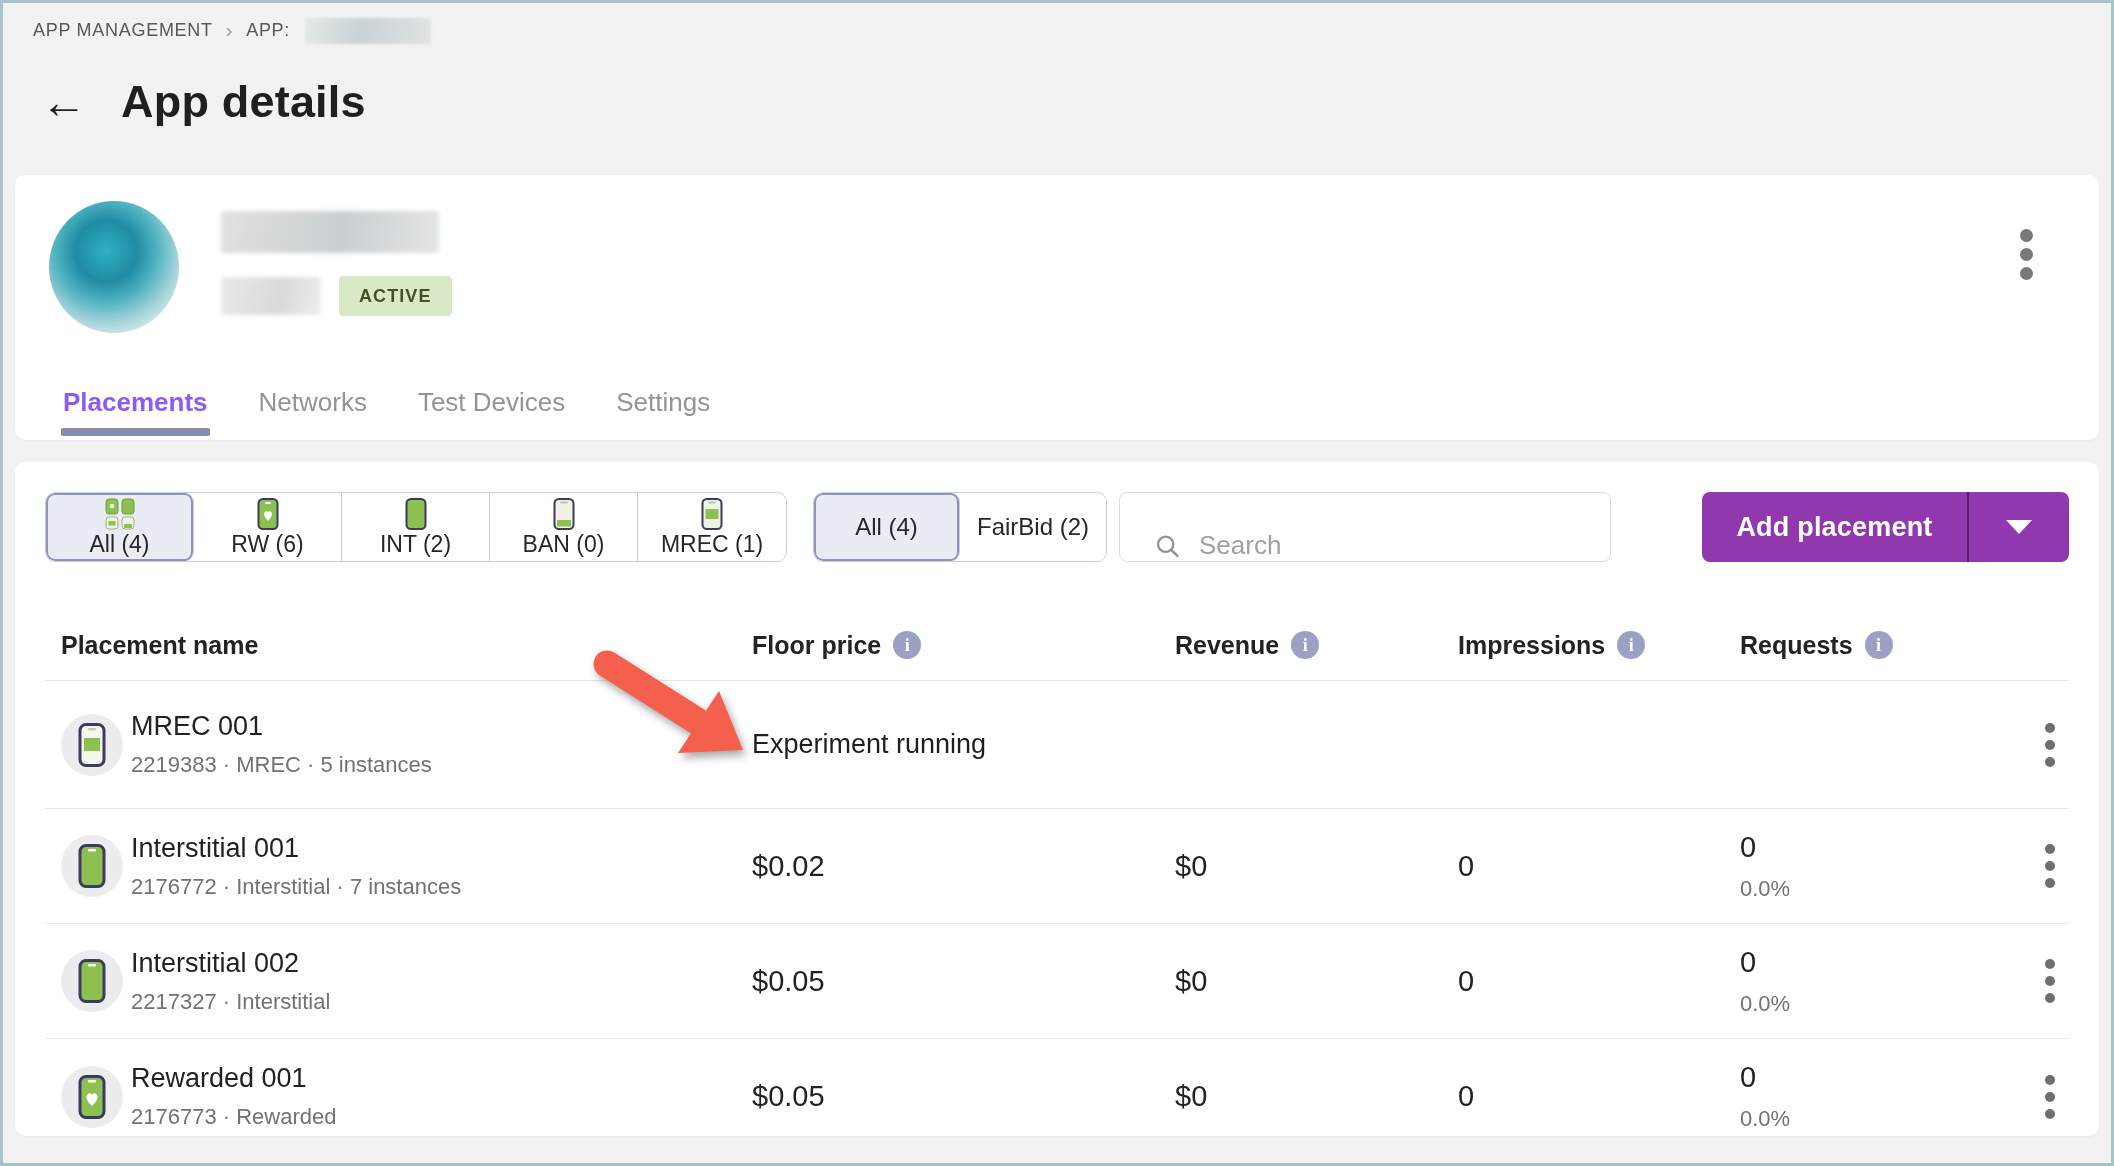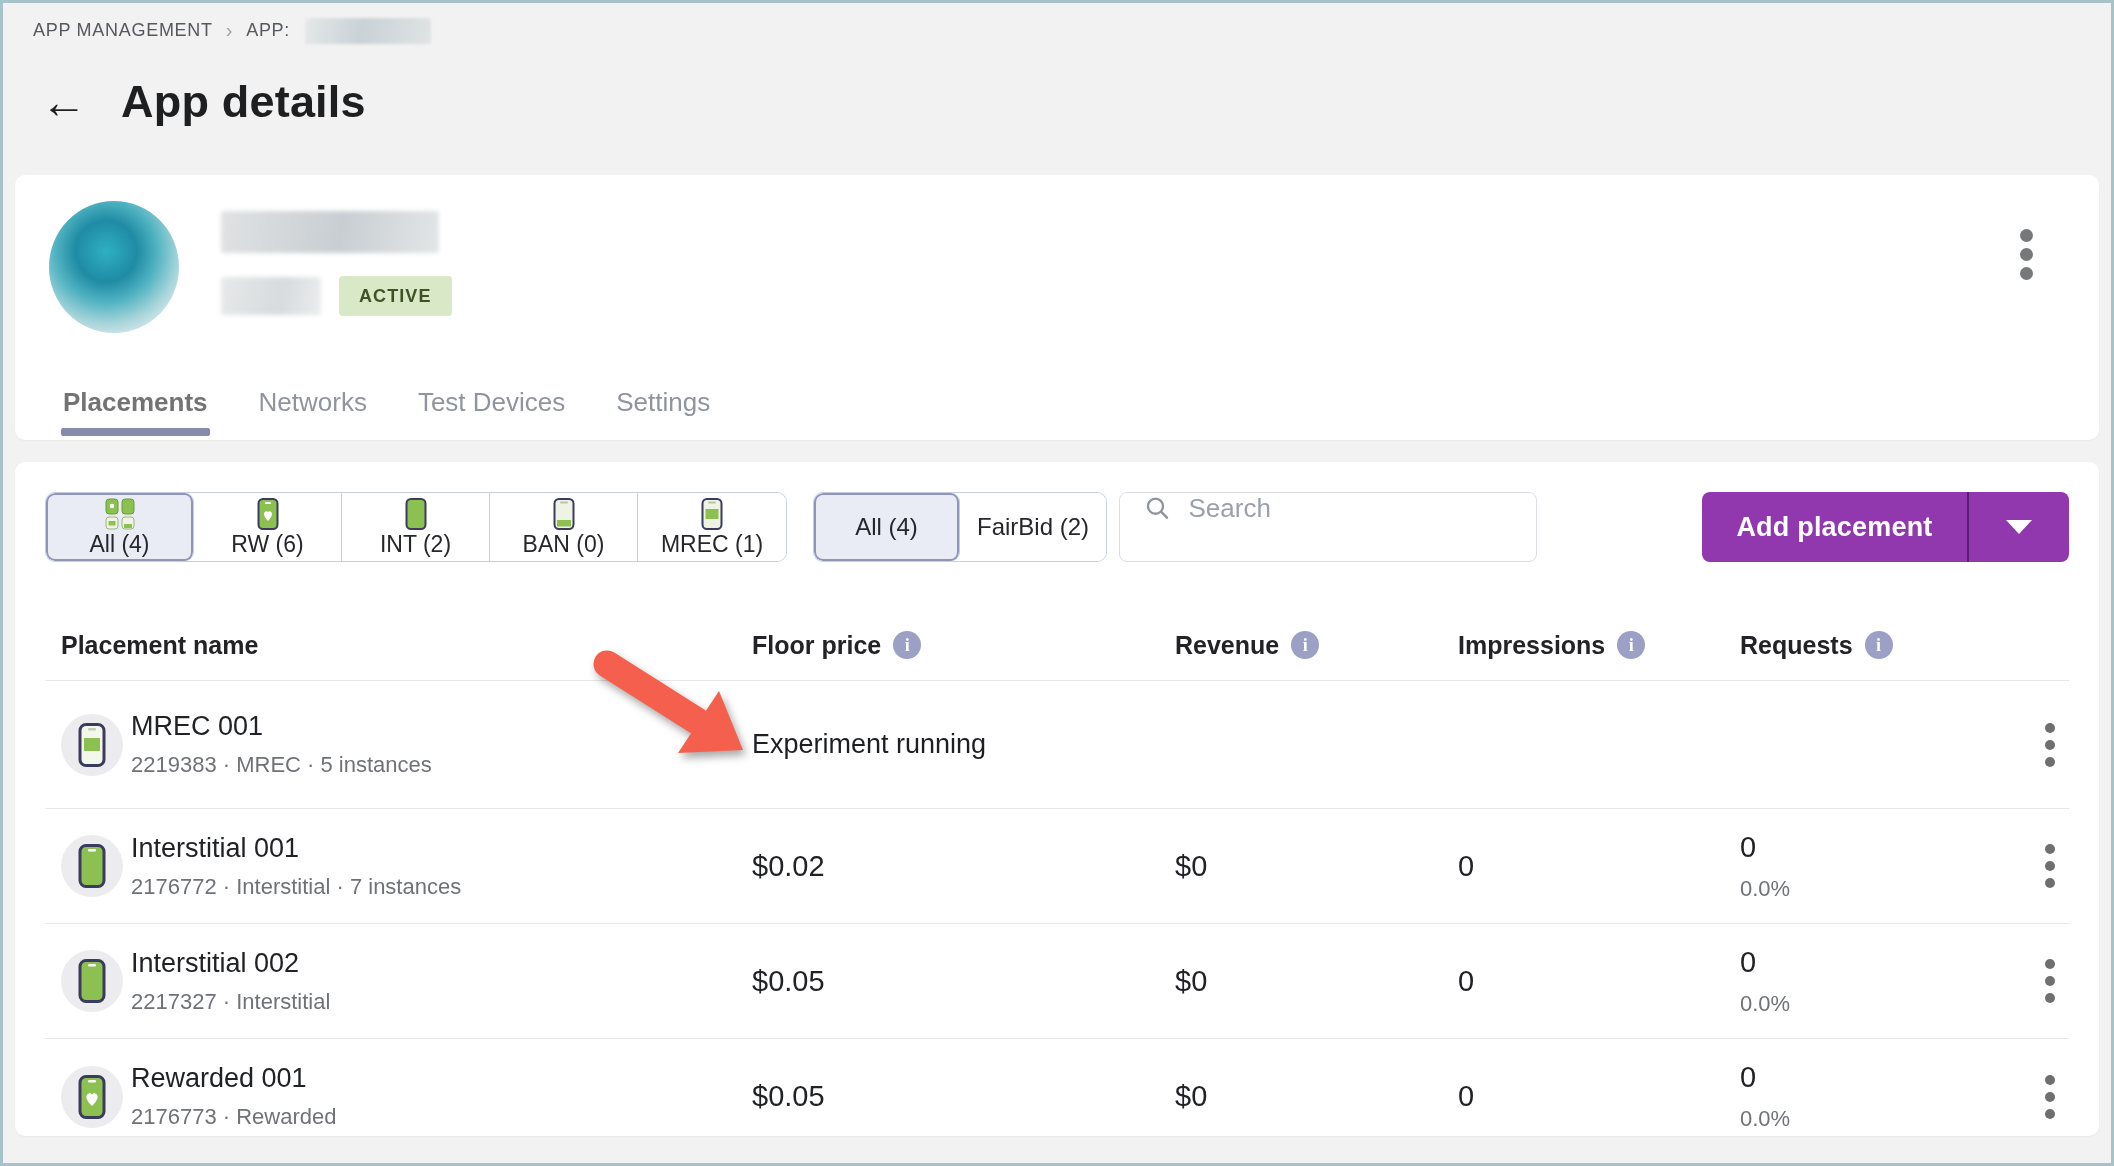--- a/index.html
+++ b/index.html
@@ -46,37 +46,37 @@
   .kebab { display:flex; flex-direction:column; align-items:center; cursor:pointer; }
   .kebab .dot { border-radius:50%; background:#77787a; }
   .kebab-lg { position:absolute; right:66px; top:54px; gap:6px; }
   .kebab-lg .dot { width:13px; height:13px; }
   .kebab-row { gap:7px; }
   .kebab-row .dot { width:10px; height:10px; background:#6e6f71; }
 
   
   .tabs { position:absolute; left:46px; bottom:4px; display:flex; gap:47px; }
   .tab { font-size:26px; font-weight:500; color:#8f949e; padding:0 2px 18px 2px; cursor:pointer; position:relative; }
-  .tab.active { color:#737373; font-weight:700; }
+  .tab.active { color:#8b5cf6; font-weight:700; }
   .tab.active::after { content:""; position:absolute; left:0; right:0; bottom:0; height:8px; border-radius:2px; background:#868aad; }
 
   
   .toolbar { display:flex; align-items:stretch; height:70px; }
   .seg-group { display:flex; border:1.5px solid #c9cde2; border-radius:10px; background:#fff; overflow:hidden; }
   .segment { width:148px; display:flex; flex-direction:column; align-items:center; justify-content:center; gap:3px;
     border-right:1.5px solid #c9cde2; cursor:pointer; background:#fff; }
   .segment:last-child { border-right:none; }
   .segment.selected { background:#e9ebf5; box-shadow:inset 0 0 0 2px #9094ba; border-radius:9px; }
   .seg-label { font-size:23px; color:#26272b; line-height:1; }
   .seg-group.networks .segment { width:146px; }
   .seg-group.networks .seg-label { font-size:24px; }
   .networks { margin-left:26px; }
 
-  .search-box { margin-left:12px; width:418px; border:1.5px solid #d9dce3; border-radius:8px; background:#fff;
-    display:flex; align-items:flex-start; padding:0 10px 0 24px; }
+  .search-box { margin-left:12px; width:492px; border:1.5px solid #d9dce3; border-radius:8px; background:#fff;
+    display:flex; align-items:flex-end; padding:0 10px 0 34px; }
   .search-box input { border:none; outline:none; font-size:26px; color:#3c4043; width:100%; margin-left:18px;
     font-family:"Liberation Sans","DejaVu Sans",sans-serif; background:transparent; }
   .search-box input::placeholder { color:#9ba1ab; }
 
   .add-btn { margin-left:auto; width:367px; background:#9138ae; border-radius:8px; display:flex; align-items:stretch;
     color:#fff; cursor:pointer; overflow:hidden; }
   .add-btn .btn-label { flex:1; display:flex; align-items:center; justify-content:center; font-size:27px; font-weight:600; letter-spacing:.2px; }
   .add-btn .btn-divider { width:2px; background:rgba(46,8,58,.55); }
   .add-btn .btn-caret { width:100px; display:flex; align-items:center; justify-content:center; }
   .caret-down { width:0; height:0; border-left:13px solid transparent; border-right:13px solid transparent; border-top:14px solid #fff; }

